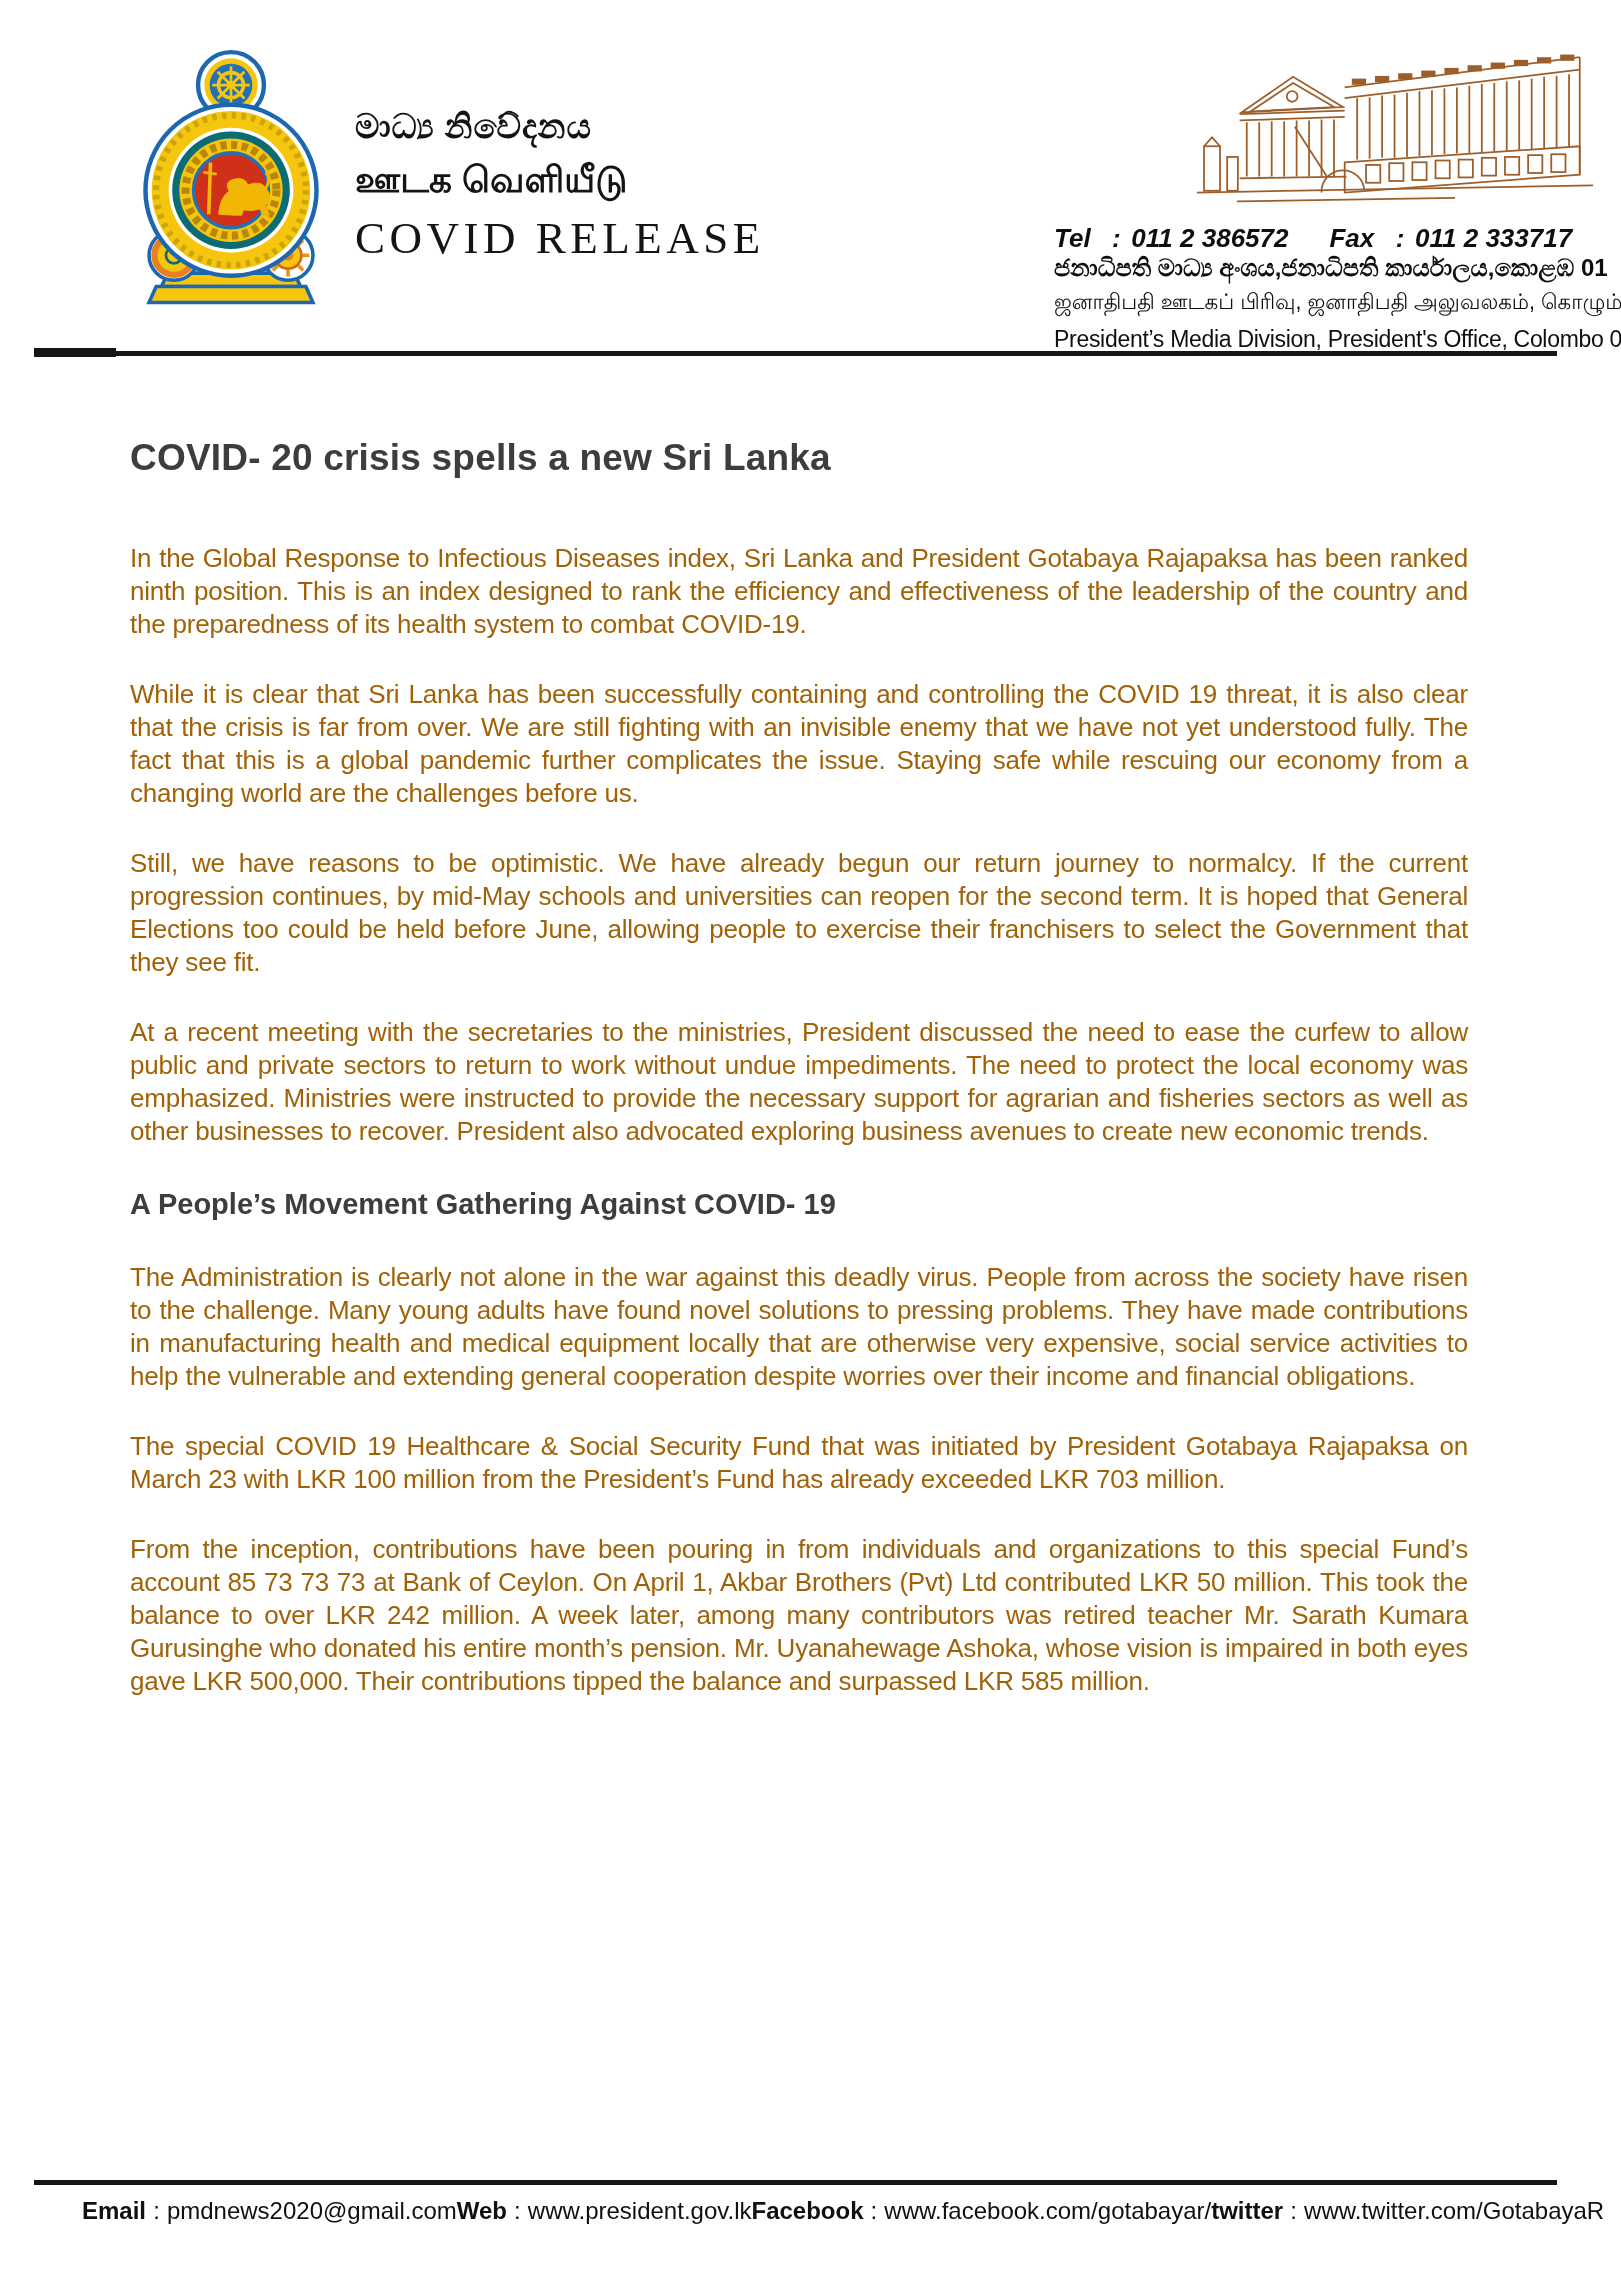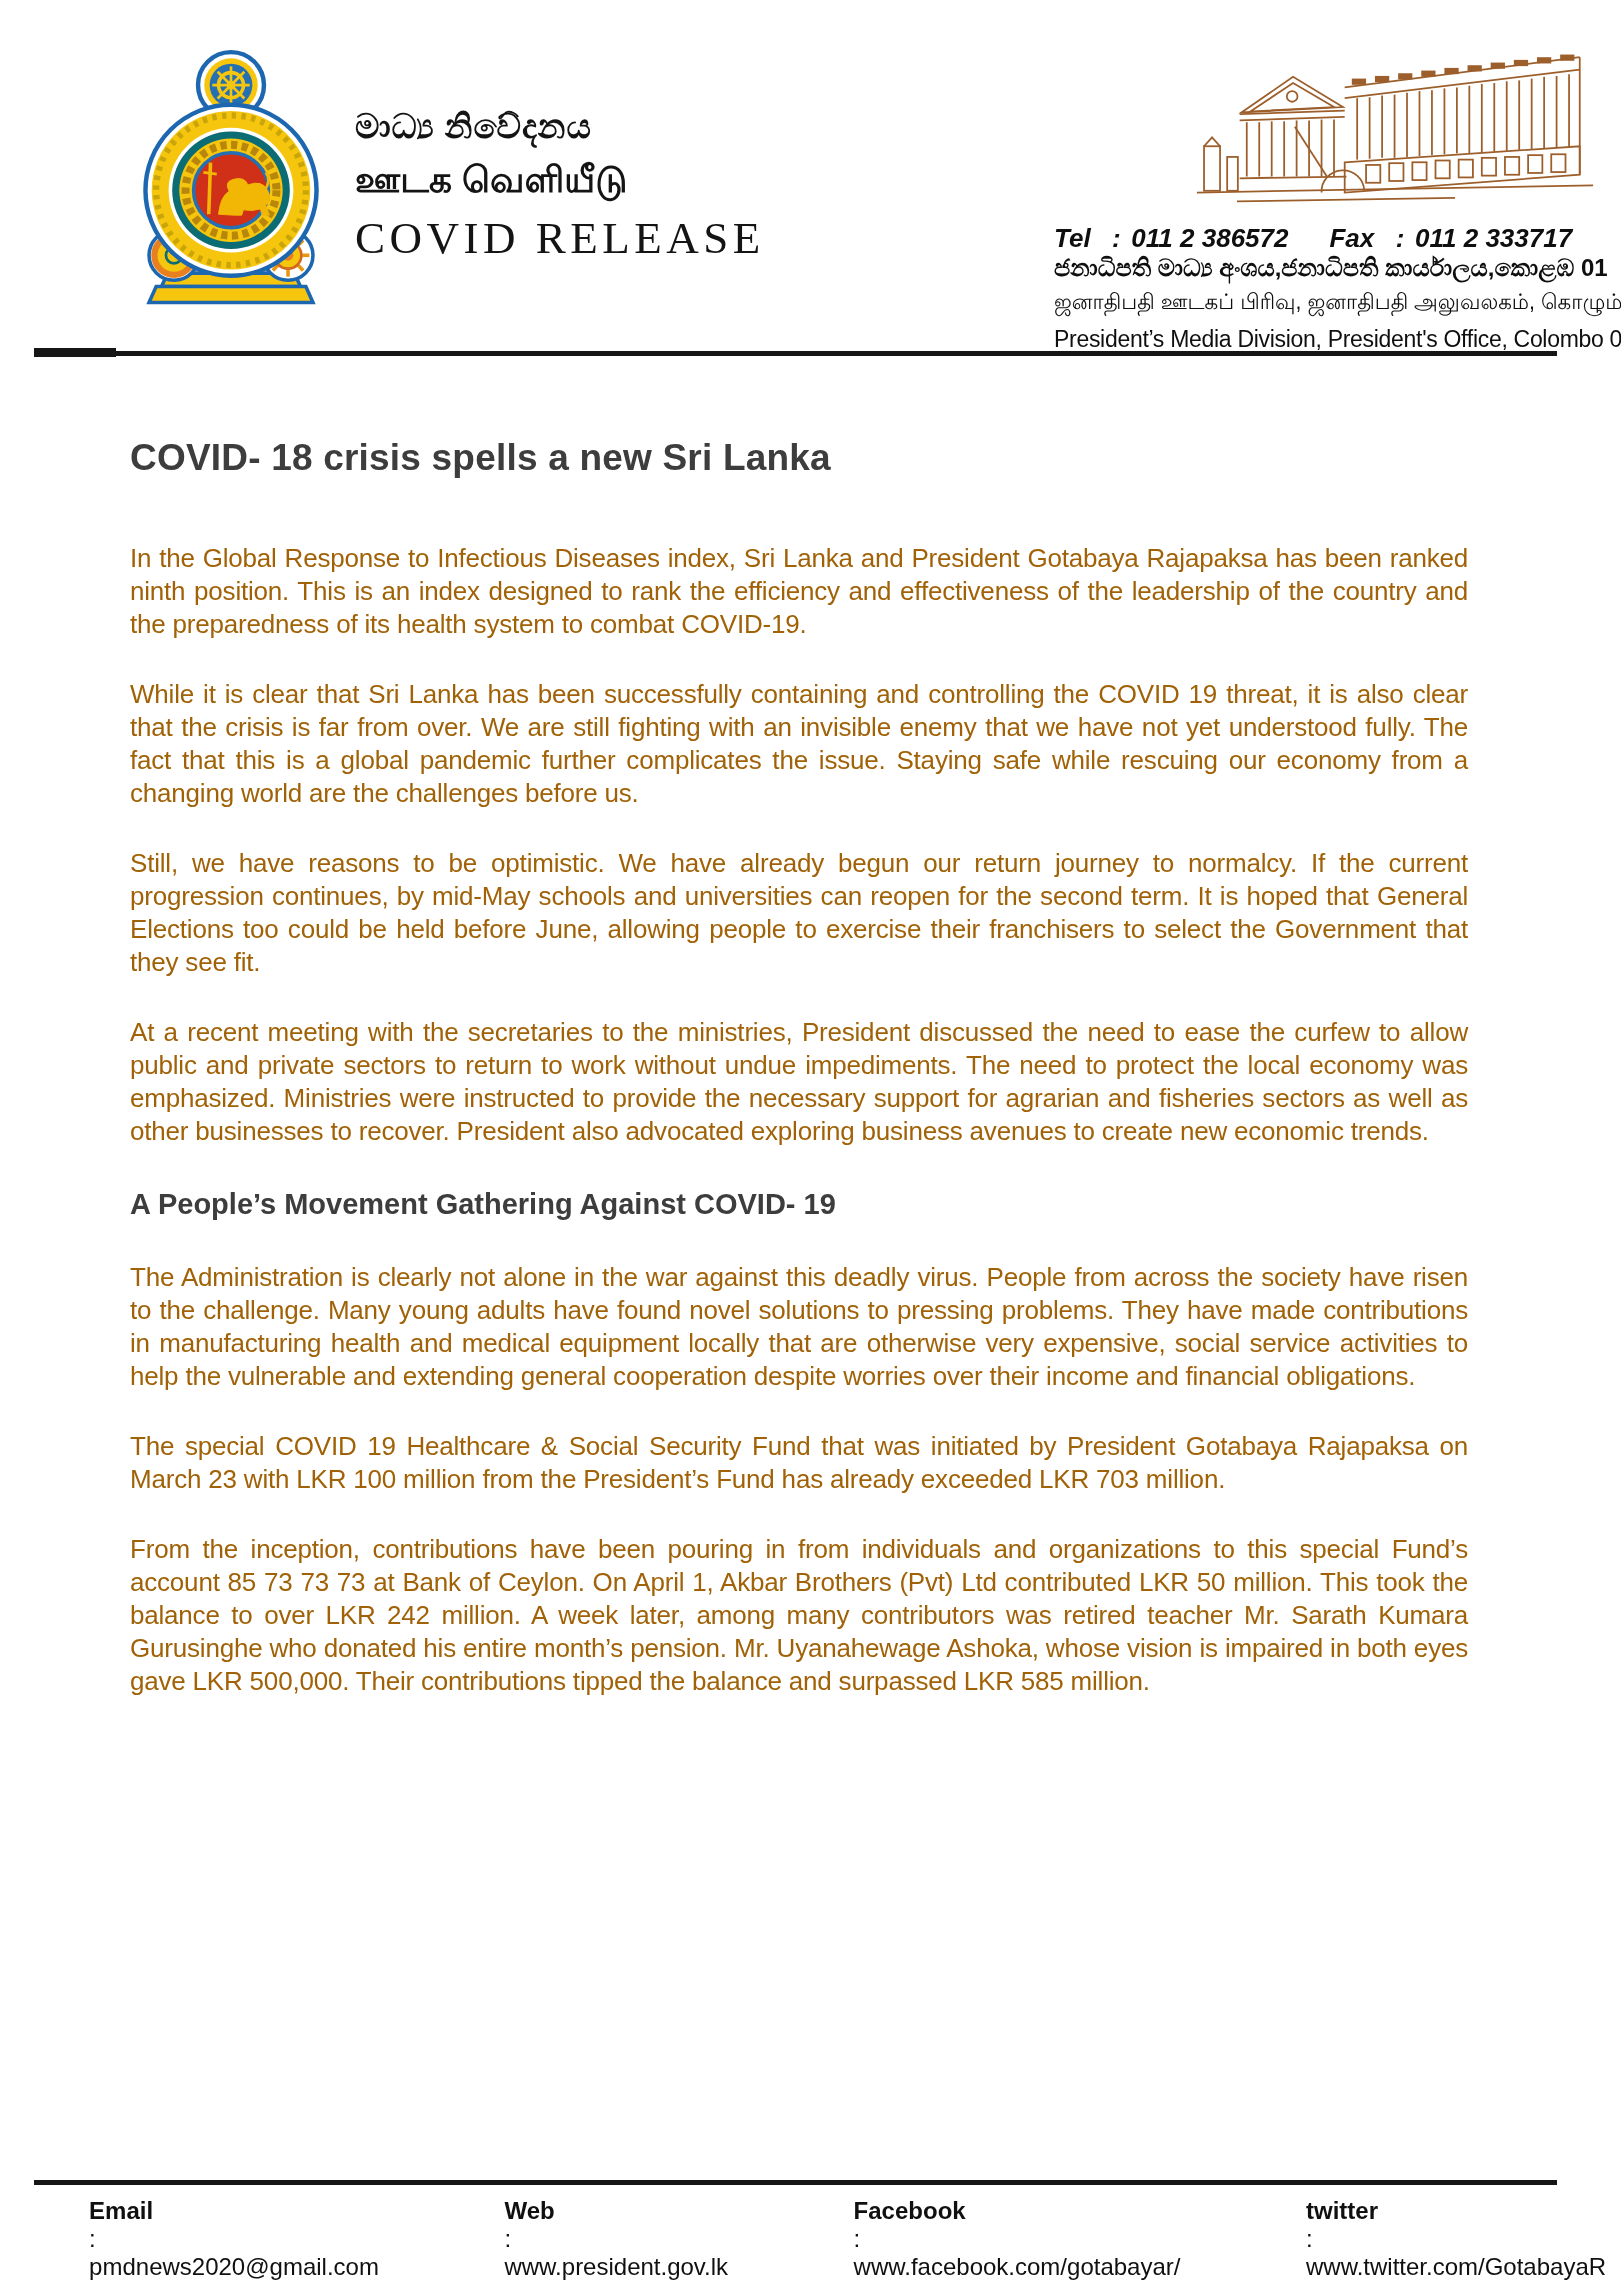--- a/index.html
+++ b/index.html
@@ -44,21 +44,21 @@
     font-size:29px; font-weight:bold; color:#3d3d3d; line-height:39px; margin:0 0 37px 0;
   }
 
   
   .rule-bottom { position:absolute; left:34px; top:2180px; width:1523px; height:4.5px; background:#161616; }
   .footer-line {
     position:absolute; left:82px; top:2197px; width:1517px;
     display:flex; justify-content:space-between; align-items:baseline;
     font-size:24px; color:#101010; white-space:nowrap;
   }
-  .f-item { display:flex; align-items:baseline;flex-direction:column; }
+  .f-item { display:flex; align-items:baseline; }
   .f-label { font-weight:bold; }
   .f-sep { margin:0 7.1px; }
 </style>
 </head>
 <body>
 
 <div class="page">
 
   <header>
 
@@ -218,21 +218,21 @@
       <div class="contact-ta">ஜனாதிபதி ஊடகப் பிரிவு, ஜனாதிபதி அலுவலகம், கொழும்பு 01</div>
       <div class="contact-en">President’s Media Division, President's Office, Colombo 01</div>
     </div>
   </header>
 
   <div class="rule-top">
       <span class="rule-thick"></span>
     </div>
 
   <main class="article">
-    <h1 class="article-title">COVID- 18 crisis spells a new Sri Lanka</h1>
+    <h1 class="article-title">COVID- 20 crisis spells a new Sri Lanka</h1>
     <p>In the Global Response to Infectious Diseases index, Sri Lanka and President Gotabaya Rajapaksa has been ranked ninth position. This is an index designed to rank the efficiency and effectiveness of the leadership of the country and the preparedness of its health system to combat COVID-19.</p>
     <p>While it is clear that Sri Lanka has been successfully containing and controlling the COVID 19 threat, it is also clear that the crisis is far from over. We are still fighting with an invisible enemy that we have not yet understood fully. The fact that this is a global pandemic further complicates the issue. Staying safe while rescuing our economy from a changing world are the challenges before us.</p>
     <p>Still, we have reasons to be optimistic. We have already begun our return journey to normalcy. If the current progression continues, by mid-May schools and universities can reopen for the second term. It is hoped that General Elections too could be held before June, allowing people to exercise their franchisers to select the Government that they see fit.</p>
     <p>At a recent meeting with the secretaries to the ministries, President discussed the need to ease the curfew to allow public and private sectors to return to work without undue impediments. The need to protect the local economy was emphasized. Ministries were instructed to provide the necessary support for agrarian and fisheries sectors as well as other businesses to recover. President also advocated exploring business avenues to create new economic trends.</p>
     <h2 class="article-subheading">A People’s Movement Gathering Against COVID- 19</h2>
     <p>The Administration is clearly not alone in the war against this deadly virus. People from across the society have risen to the challenge. Many young adults have found novel solutions to pressing problems. They have made contributions in manufacturing health and medical equipment locally that are otherwise very expensive, social service activities to help the vulnerable and extending general cooperation despite worries over their income and financial obligations.</p>
     <p>The special COVID 19 Healthcare &amp; Social Security Fund that was initiated by President Gotabaya Rajapaksa on March 23 with LKR 100 million from the President’s Fund has already exceeded LKR 703 million.</p>
     <p>From the inception, contributions have been pouring in from individuals and organizations to this special Fund’s account 85 73 73 73 at Bank of Ceylon. On April 1, Akbar Brothers (Pvt) Ltd contributed LKR 50 million. This took the balance to over LKR 242 million. A week later, among many contributors was retired teacher Mr. Sarath Kumara Gurusinghe who donated his entire month’s pension. Mr. Uyanahewage Ashoka, whose vision is impaired in both eyes gave LKR 500,000. Their contributions tipped the balance and surpassed LKR 585 million.</p>
   </main>
 

